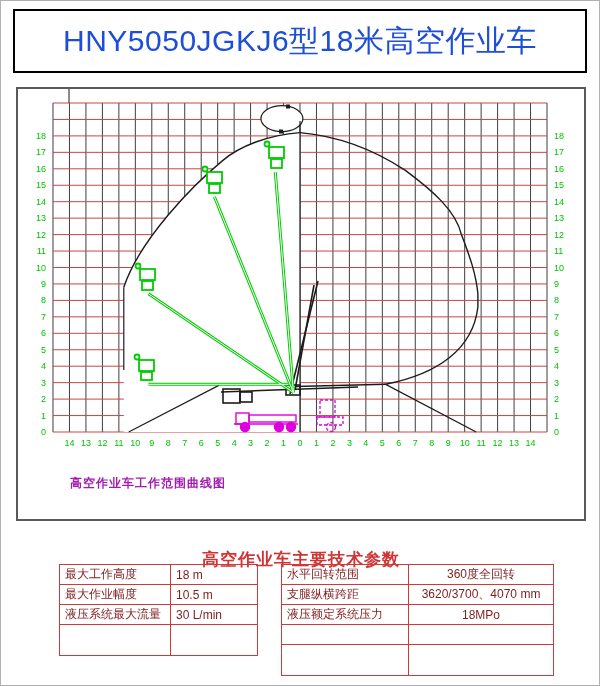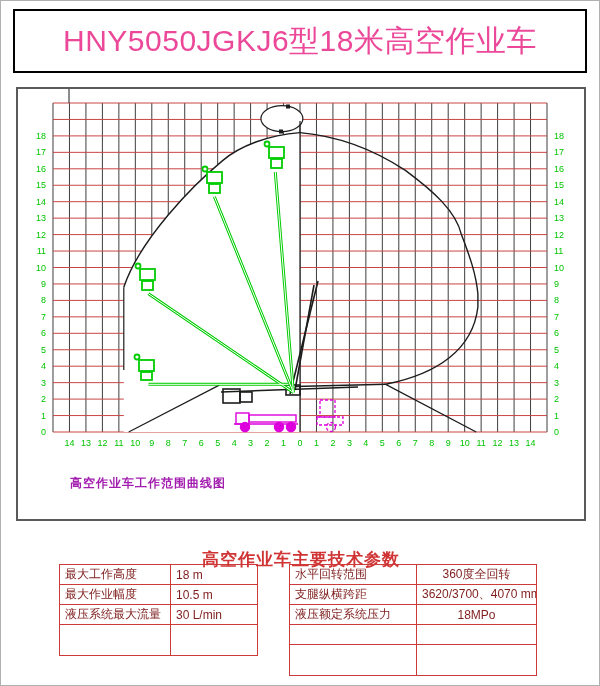--- a/index.html
+++ b/index.html
@@ -7,21 +7,21 @@
     width:600px;height:686px;position:relative;
     font-family:"Liberation Sans", sans-serif;
     border:1px solid #b0b0b0;box-sizing:border-box;overflow:hidden;
   }
   .title-block{
     position:absolute;left:12px;top:8px;width:574px;height:64px;
     border:2px solid #000;box-sizing:border-box;
     display:flex;align-items:center;justify-content:center;
   }
   .title-block span{
-    font-size:30px;color:#ec4899;letter-spacing:0.5px;white-space:nowrap;
+    font-size:30px;color:#1d4ed8;letter-spacing:0.5px;white-space:nowrap;
   }
   .diagram-frame{
     position:absolute;left:15px;top:86px;width:570px;height:434px;
     border:2px solid #5a5a5a;box-sizing:border-box;background:#fff;
   }
   .diagram-frame svg{position:absolute;left:0;top:0;}
   .plot-caption{
     position:absolute;left:52px;top:386px;
     font-size:12px;font-weight:bold;color:#a21caf;letter-spacing:1px;white-space:nowrap;
   }
@@ -36,21 +36,21 @@
   table.spec td{
     border:1px solid #cc3a3a;height:19px;padding:0 5px;
     overflow:hidden;white-space:nowrap;
   }
   table.spec tr:last-child td{height:30px;}
   td.lab{text-align:left;}
   td.val{text-align:left;}
   td.val2{text-align:center;padding-left:10px;margin-left:31px;}
   #table-left{left:58px;top:563px;width:199px;}
   #table-left td.lab{width:100px;}
-  #table-right{left:288px;top:563px;width:248px;}
+  #table-right{left:280px;top:563px;width:273px;}
   #table-right td.lab{width:116px;}
 </style>
 </head>
 <body>
 
 <div class="title-block">
   <span>HNY5050JGKJ6型18米高空作业车</span>
 </div>
 
 <div class="diagram-frame">

